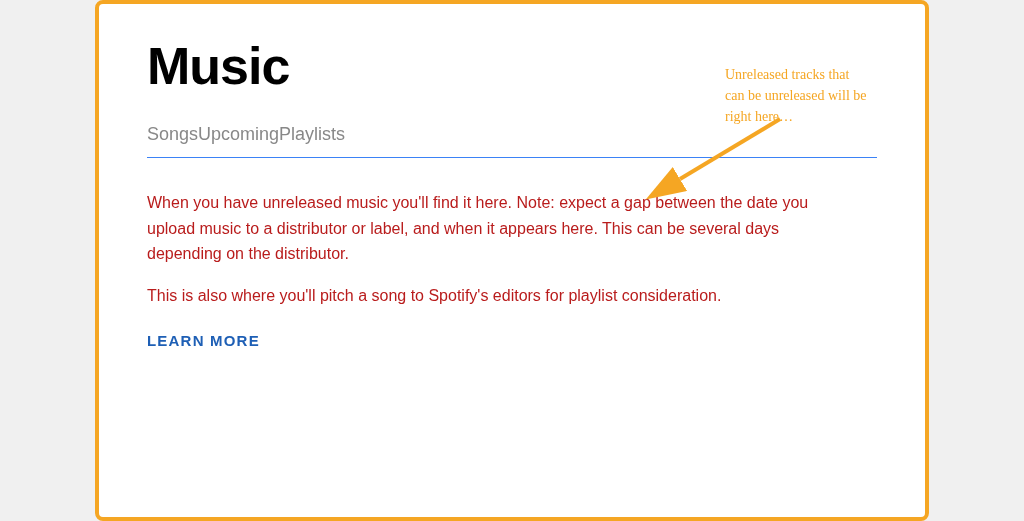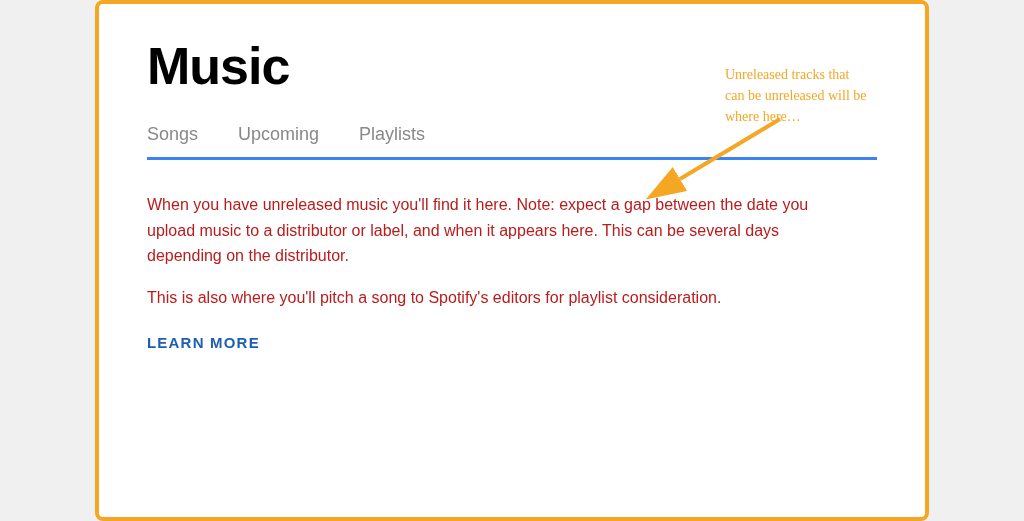--- a/index.html
+++ b/index.html
@@ -36,22 +36,21 @@
       font-size: 52px;
       font-weight: 900;
       color: #000000;
       letter-spacing: -1px;
       margin-bottom: 28px;
     }
 
     .tabs-row {
       display: flex;
       align-items: flex-end;
-      gap: 40px;
-      border-bottom: 3px solid #3b82f6;
+      border-bottom: 1px solid #3b82f6;
       padding-bottom: 0;
       margin-bottom: 32px;
     }
 
     .tab-item {
       font-size: 18px;
       font-weight: 500;
       color: #888888;
       cursor: pointer;
       padding-bottom: 12px;
@@ -161,17 +160,17 @@
         <marker id="arrowhead" markerWidth="10" markerHeight="7" refX="0" refY="3.5" orient="auto">
           <polygon points="0 0, 10 3.5, 0 7" fill="#f5a623"></polygon>
         </marker>
       </defs>
       <line x1="155" y1="55" x2="55" y2="115" stroke="#f5a623" stroke-width="4" marker-end="url(#arrowhead)"></line>
     </svg>
 
     <div class="annotation-text">
       <span>Unreleased  tracks  that</span><br>
       <span>can be unreleased will be</span><br>
-      <span>where here…</span>
+      <span>right here…</span>
     </div>
   </div>
 
 </div>
 
 </body></html>

